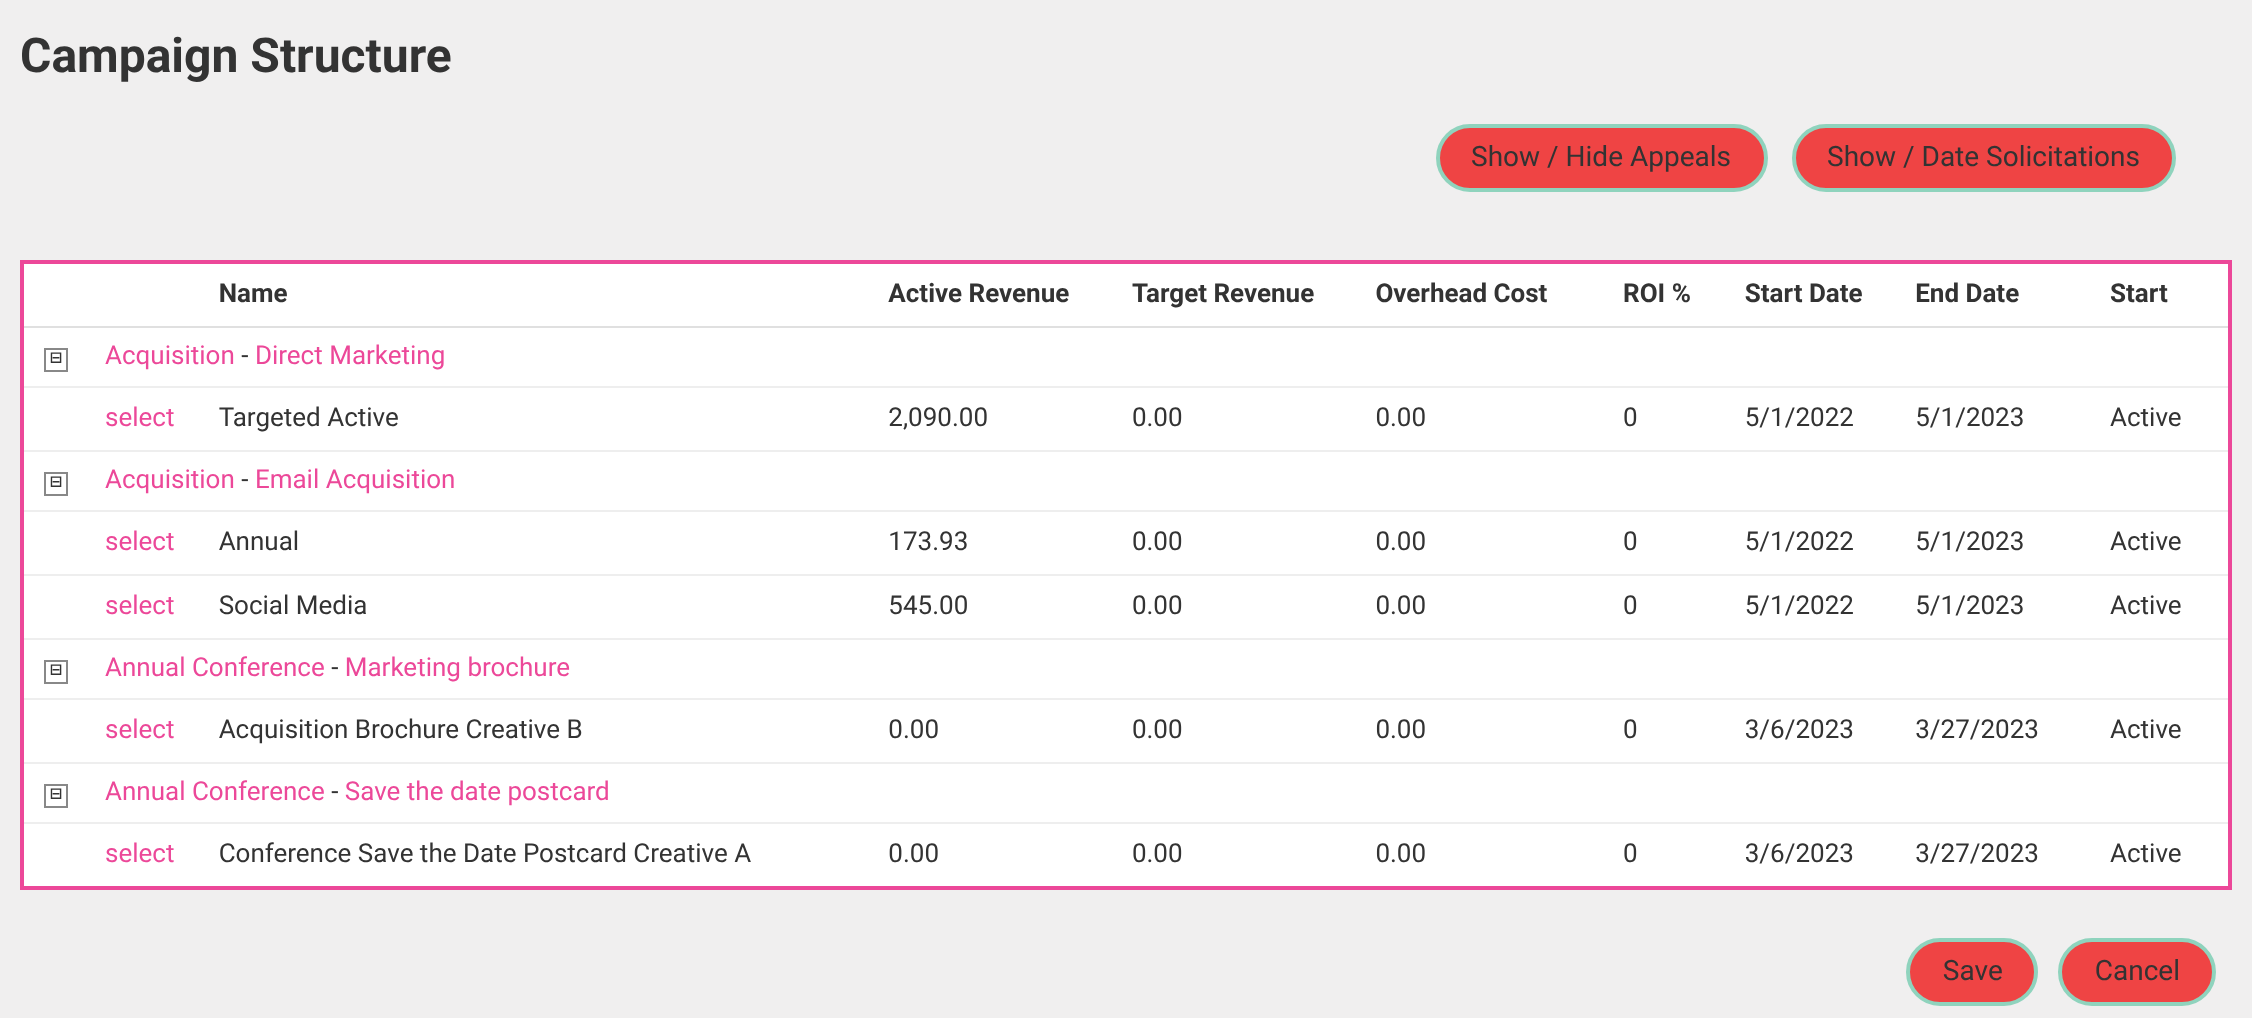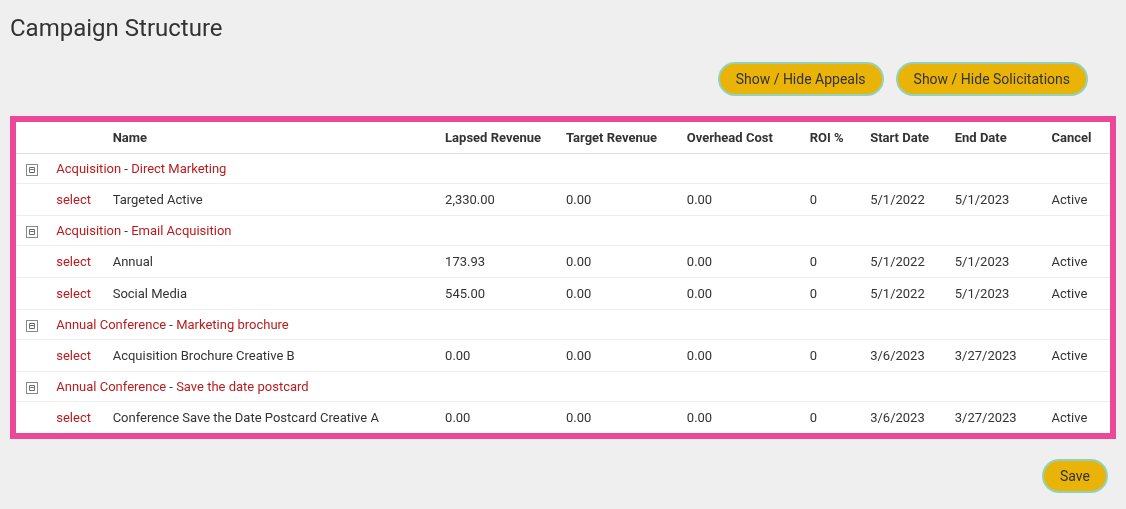--- a/index.html
+++ b/index.html
@@ -7,43 +7,43 @@
       font-family: -apple-system, BlinkMacSystemFont, "Segoe UI", Roboto, sans-serif;
       background: #f0efef;
       color: #333;
       font-size: 13px;
       width: 1126px;
       height: 509px;
       position: relative;
     }
     .page-title {
       font-size: 24px;
-      font-weight: 400;
+      font-weight: 700;
       color: #333;
       padding: 14px 10px 10px 10px;
     }
     .toolbar {
       display: flex;
       justify-content: flex-end;
       gap: 12px;
       padding: 10px 38px 16px 10px;
     }
     .pill-btn {
       border: 2px solid #8fd3bd;
-      background: #eab308;
+      background: #ef4444;
       color: #333;
       padding: 7px 16px;
       border-radius: 18px;
       font-size: 14px;
       cursor: pointer;
       font-family: inherit;
     }
     .table-wrap {
-      margin: 4px 10px;
-      border: 6px solid #ec4899;
+      margin: 18px 10px;
+      border: 2px solid #ec4899;
       background: #fff;
       overflow: hidden;
     }
     table {
       width: 100%;
       border-collapse: collapse;
       table-layout: fixed;
     }
     th, td {
       text-align: left;
@@ -79,39 +79,39 @@
       align-items: center;
       justify-content: center;
       font-size: 10px;
       line-height: 1;
       cursor: pointer;
       background: #fff;
       font-family: monospace;
       user-select: none;
       margin-left: 4px;
     }
-    .link { color: #b91c1c; cursor: pointer; }
+    .link { color: #ec4899; cursor: pointer; }
     .group-row td { padding: 7px 6px; }
     .sep { color: #333; }
     .footer {
       position: absolute;
-      bottom: 16px;
+      bottom: 6px;
       right: 18px;
       display: flex;
       gap: 10px;
     }
   </style>
 </head>
 <body>
 
 <h1 class="page-title">Campaign Structure</h1>
 
 <div class="toolbar">
   <button class="pill-btn">Show / Hide Appeals</button>
-  <button class="pill-btn">Show / Hide Solicitations</button>
+  <button class="pill-btn">Show / Date Solicitations</button>
 </div>
 
 <div class="table-wrap">
   <table>
     <colgroup>
       <col class="col-toggle">
         <col class="col-select">
         <col class="col-name">
       <col class="col-rev">
         <col class="col-target">
@@ -119,39 +119,39 @@
       <col class="col-roi">
         <col class="col-start">
         <col class="col-end">
         <col class="col-status">
     </colgroup>
     <thead>
       <tr>
         <th></th>
           <th></th>
         <th>Name</th>
-        <th>Lapsed Revenue</th>
+        <th>Active Revenue</th>
         <th>Target Revenue</th>
         <th>Overhead Cost</th>
         <th>ROI %</th>
         <th>Start Date</th>
         <th>End Date</th>
-        <th>Cancel</th>
+        <th>Start</th>
       </tr>
     </thead>
     <tbody id="tbody">
         <tr class="group-row">
           <td><span class="toggle-btn">⊟</span></td>
           <td colspan="9"><span class="link">Acquisition</span><span class="sep"> - </span><span class="link">Direct Marketing</span></td>
         </tr>
         <tr>
           <td></td>
           <td><span class="link">select</span></td>
           <td>Targeted Active</td>
-          <td>2,330.00</td>
+          <td>2,090.00</td>
           <td>0.00</td>
           <td>0.00</td>
           <td>0</td>
           <td>5/1/2022</td>
           <td>5/1/2023</td>
           <td>Active</td>
         </tr>
         <tr class="group-row">
           <td><span class="toggle-btn">⊟</span></td>
           <td colspan="9"><span class="link">Acquisition</span><span class="sep"> - </span><span class="link">Email Acquisition</span></td>
@@ -211,13 +211,14 @@
           <td>3/6/2023</td>
           <td>3/27/2023</td>
           <td>Active</td>
         </tr>
       </tbody>
   </table>
 </div>
 
 <div class="footer">
   <button class="pill-btn">Save</button>
+  <button class="pill-btn">Cancel</button>
 </div>
 
 </body></html>

